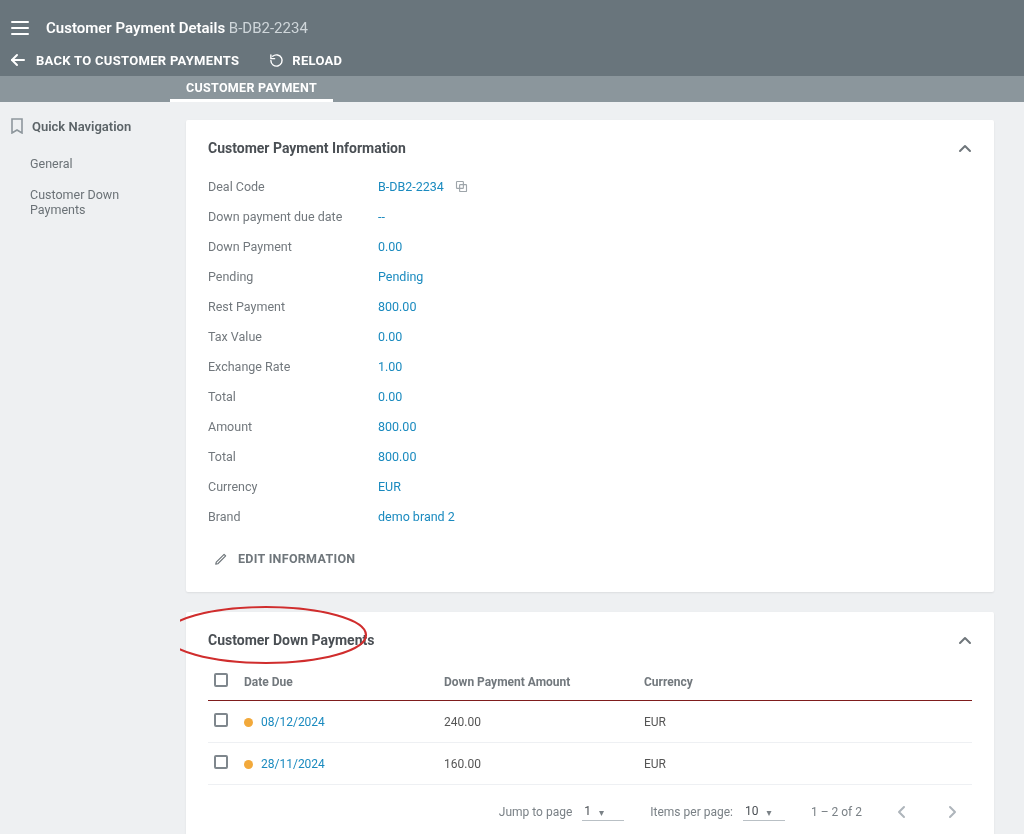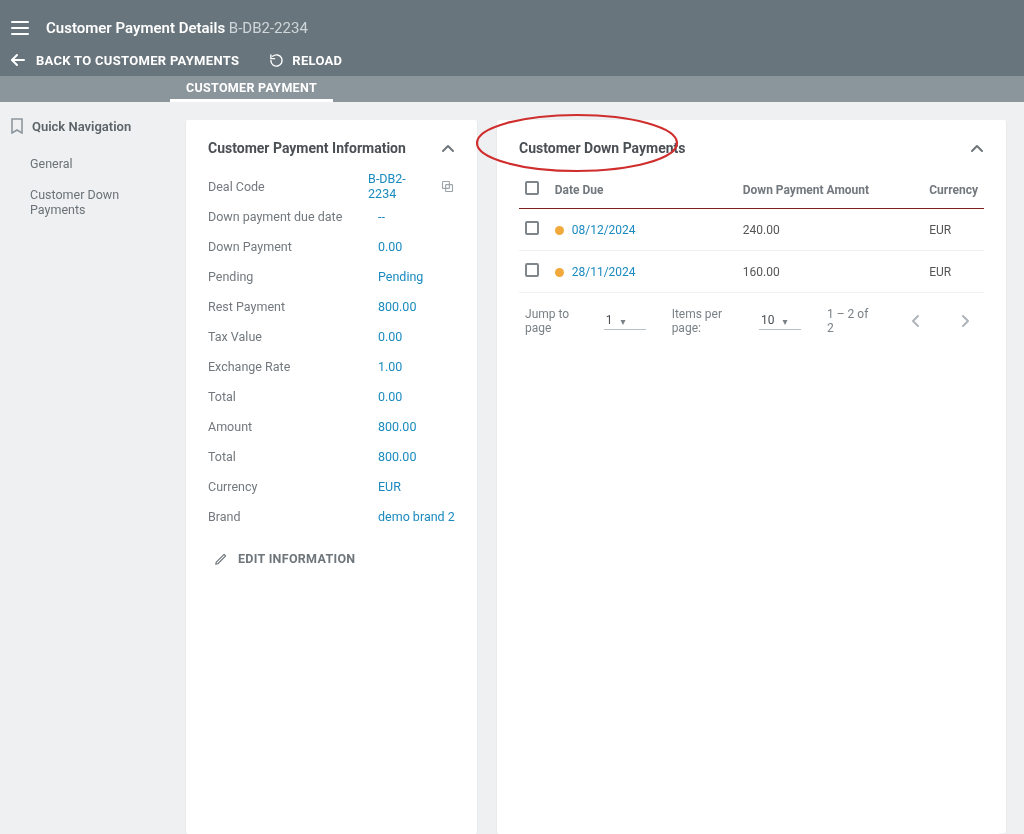--- a/index.html
+++ b/index.html
@@ -23,21 +23,21 @@
   .tabbar { height: 26px; background: #8b969c; display: flex; align-items: flex-end; }
   .tab { height: 26px; padding: 0 16px; display: flex; align-items: center; color: #fff; font-size: 12.5px; font-weight: 700; letter-spacing: .3px; margin-left: 170px; border-bottom: 3px solid #fff; cursor: pointer; }
 
   
   .body { flex: 1; display: flex; overflow: hidden; border-radius: 27px; }
   .sidebar { width: 180px; padding: 16px 10px; font-size: 13px; color: #6b7277; }
   .qn-header { display: flex; align-items: center; gap: 8px; color: #5b6367; font-weight: 600; font-size: 13px; margin-bottom: 14px; }
   .qn-header svg { stroke: #8e979d; }
   .qn-item { padding: 8px 0 8px 20px; font-size: 12.5px; cursor: pointer; color: #6b7277; }
 
-  .main { flex: 1; padding: 18px 18px 0 6px; overflow: auto; display: flex; gap: 20px; }
+  .main { flex: 1; padding: 18px 30px 0 6px; overflow: auto; display: flex; flex-direction: column; gap: 20px; }
 
   .card { background: #fff; border-radius: 2px; box-shadow: 0 1px 2px rgba(0,0,0,.08); padding: 18px 22px 22px 22px; position: relative; }
   .card-hdr { display: flex; justify-content: space-between; align-items: center; margin-bottom: 14px; }
   .card-title { font-size: 14px; font-weight: 700; color: #4a4f54; }
   .chev { cursor: pointer; }
 
   .info-row { display: flex; align-items: center; min-height: 30px; font-size: 12.5px; }
   .info-label { width: 170px; color: #72787d; }
   .info-value { color: #1a8abf; }
   .copy-ic { display: inline-flex; margin-left: 10px; cursor: pointer; }

